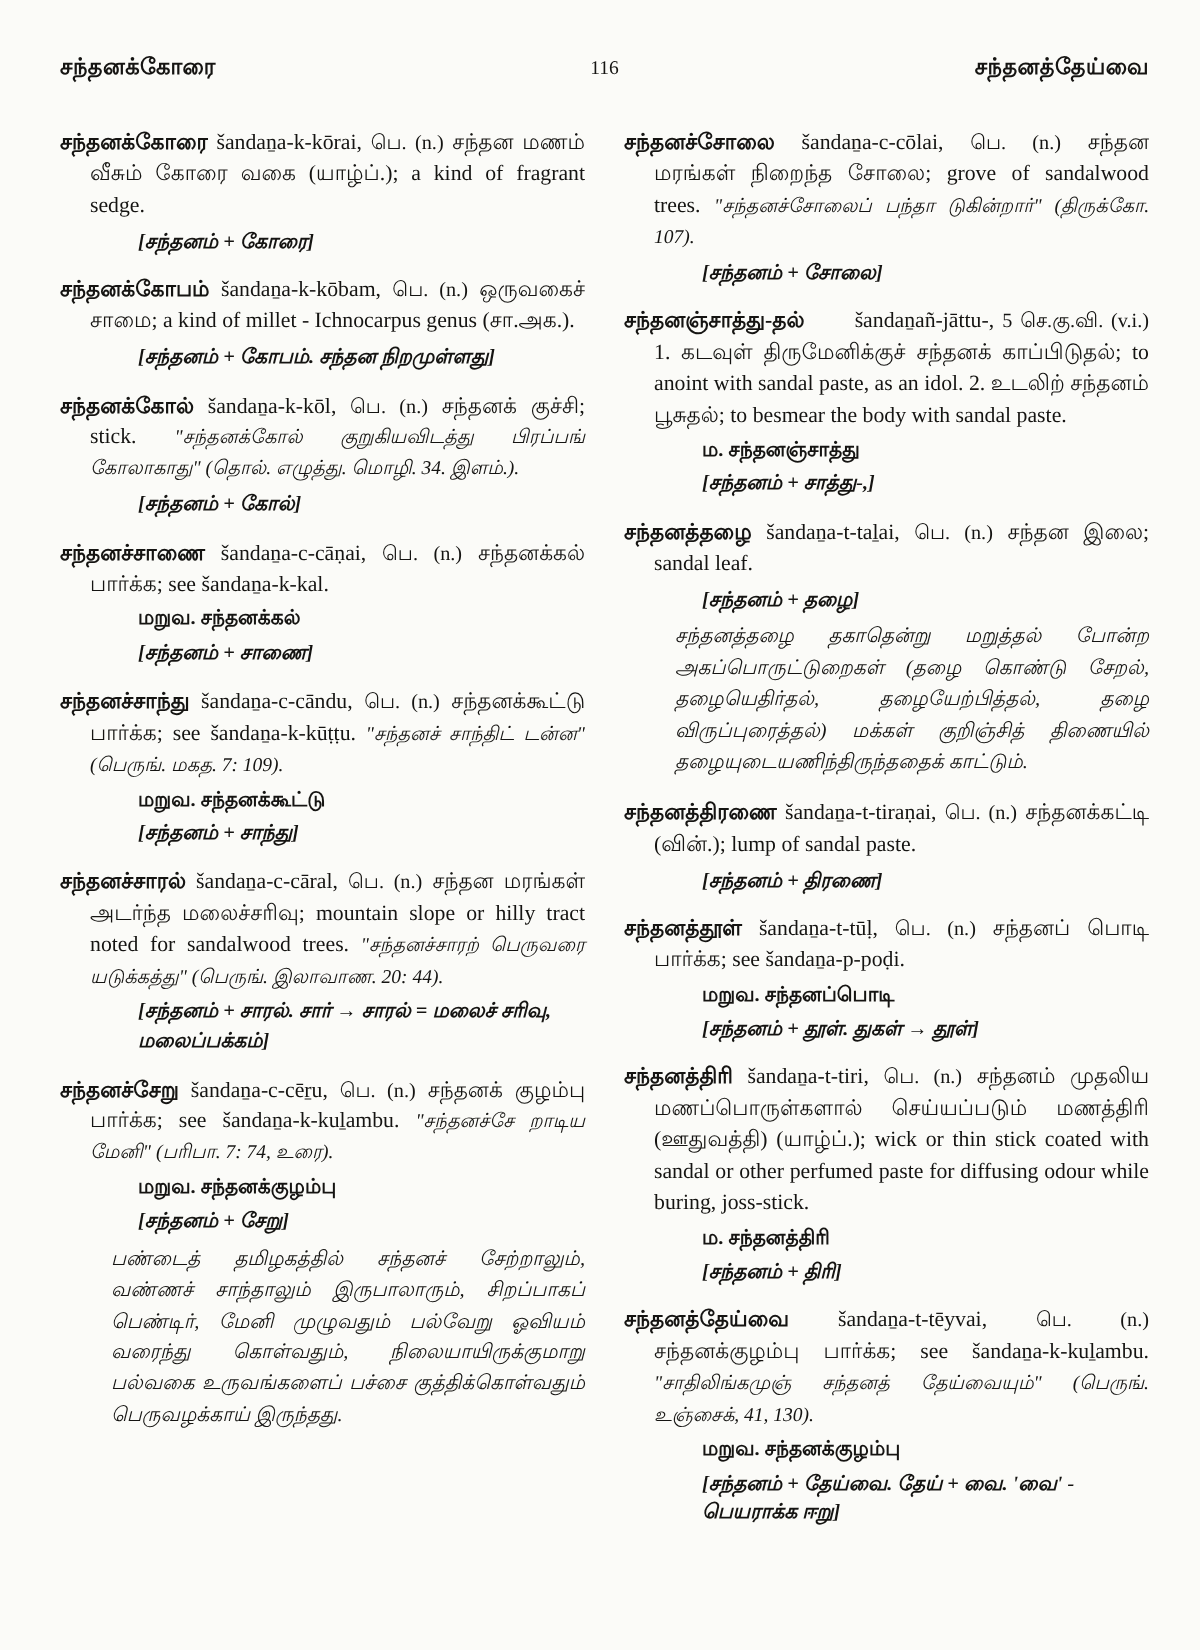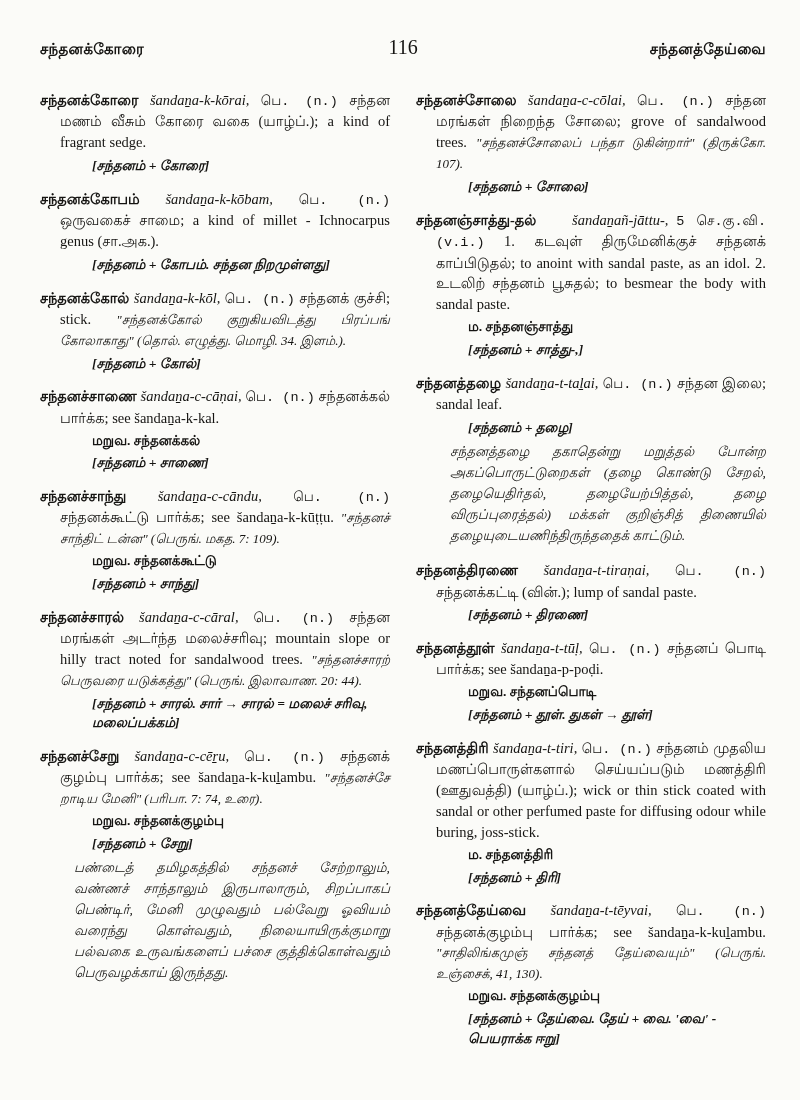--- a/index.html
+++ b/index.html
@@ -13,35 +13,35 @@
     box-sizing: border-box;
     width: 800px; height: 1100px;
     padding: 36px 34px 10px 40px;
     overflow: hidden;
   }
   .running-header {
     display: flex; align-items: baseline;
     margin-bottom: 30px;
   }
   .running-header .rh-left  { flex: 1; text-align: left;  font-weight: bold; font-size: 15px; letter-spacing: .3px; }
-  .running-header .rh-page  { flex: 0 0 auto; text-align: right; font-size: 20px; }
+  .running-header .rh-page  { flex: 0 0 auto; text-align: right; font-size: 13px; }
   .running-header .rh-right { flex: 1; text-align: right; font-weight: bold; font-size: 15px; letter-spacing: .3px; }
   .columns { display: flex; gap: 26px; }
   .col { flex: 1 1 0; min-width: 0; }
   .entry { margin-bottom: 13px; }
   .entry-para {
     margin: 0 0 3px 0;
     padding-left: 20px; text-indent: -20px;
     font-size: 14.5px; line-height: 1.44;
     text-align: justify;
   }
   .head { font-weight: bold; }
-  .translit { font-style: italic; }
+  .translit { }
   .translit.gapped { margin-left: 28px; }
-  .pos { font-size: 13.5px; font-family: Liberation Mono, monospace; }
+  .pos { font-size: 13.5px; }
   .quote { font-style: italic; font-size: 13px; }
   .variant {
     margin: 2px 0 3px 0; padding-left: 52px;
     font-weight: 600;
     font-size: 13.5px; line-height: 1.4;
   }
   .etym {
     margin: 2px 0 4px 0; padding-left: 52px;
     font-style: italic; font-weight: 600;
     font-size: 13.5px; line-height: 1.45;

